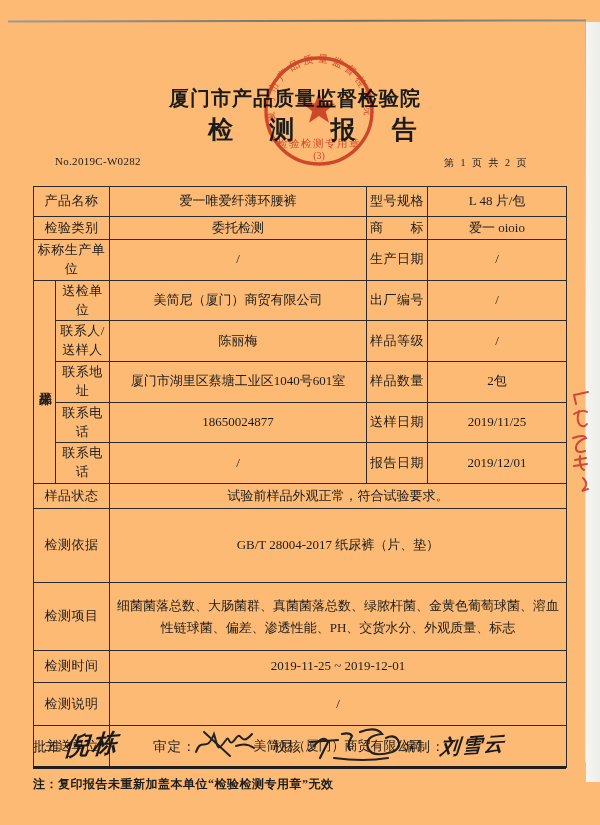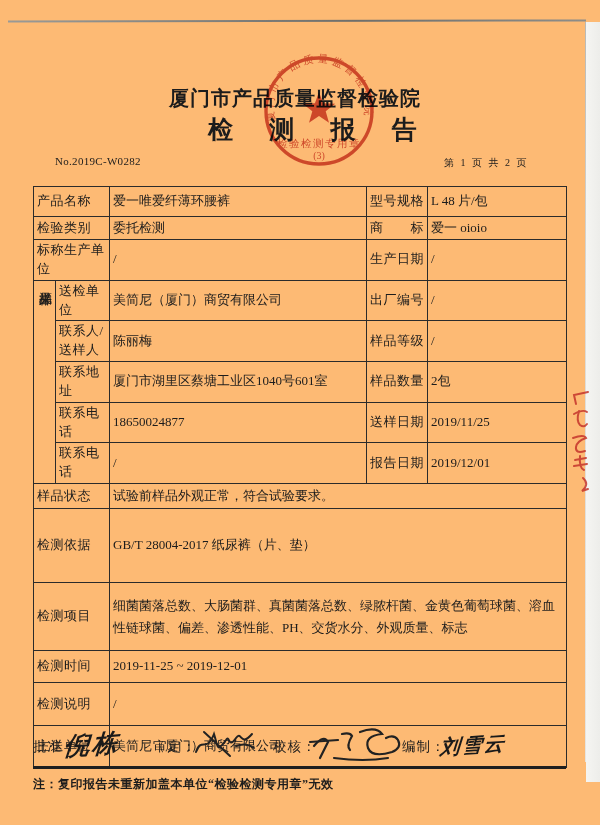--- a/index.html
+++ b/index.html
@@ -50,21 +50,21 @@
   }
   
   table.report{
     position:absolute;left:33px;top:186px;
     width:533px;border-collapse:collapse;table-layout:fixed;
     font-size:13px;
   }
   table.report td{
     border:1.6px solid #2b2b2b;
     padding:1px 3px;
-    text-align:left;vertical-align:middle;
+    text-align:center;vertical-align:middle;
     overflow:hidden;line-height:1.45;
   }
   td.lbl{letter-spacing:.5px;}
   td.vlbl{
     padding:0;letter-spacing:0;
     writing-mode:vertical-lr;text-orientation:upright;
     line-height:1.1;font-size:13px;
   }
   td.left{text-align:left;padding-left:6px;}
   td.pad10{padding-left:12px;}

